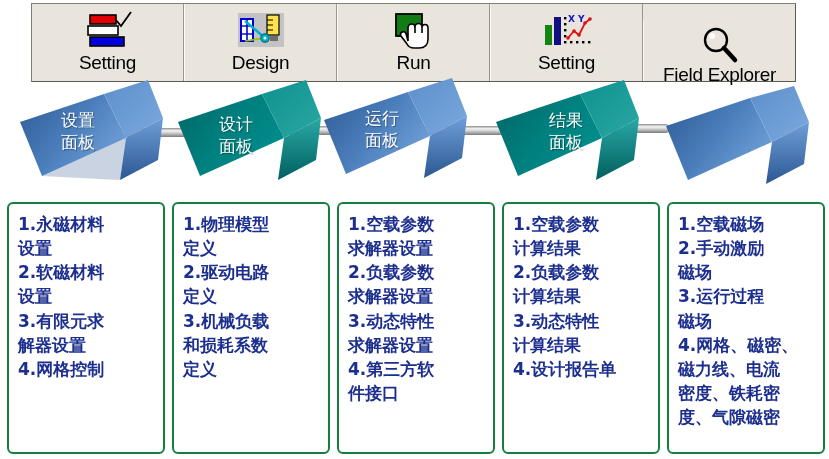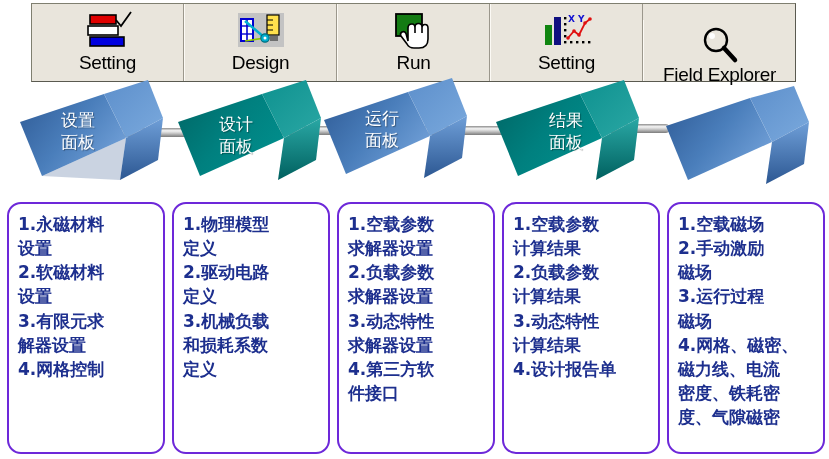--- a/index.html
+++ b/index.html
@@ -67,22 +67,22 @@
   
   #panels {
     position: absolute;
     left: 7px; top: 202px;
     width: 818px; height: 252px;
     display: flex;
     gap: 7px;
   }
   .panel {
     flex: 1 1 0;
-    border: 2px solid #6d28d9;
-    border-radius: 14px;
+    border: 2px solid #15803d;
+    border-radius: 6px;
     background: #ffffff;
     padding: 8px 6px 6px 9px;
     overflow: hidden;
   }
   .panel-text {
     color: #1d2f8e;
     font-weight: bold;
     font-size: 17px;
     line-height: 1.42;
     white-space: pre-line;

